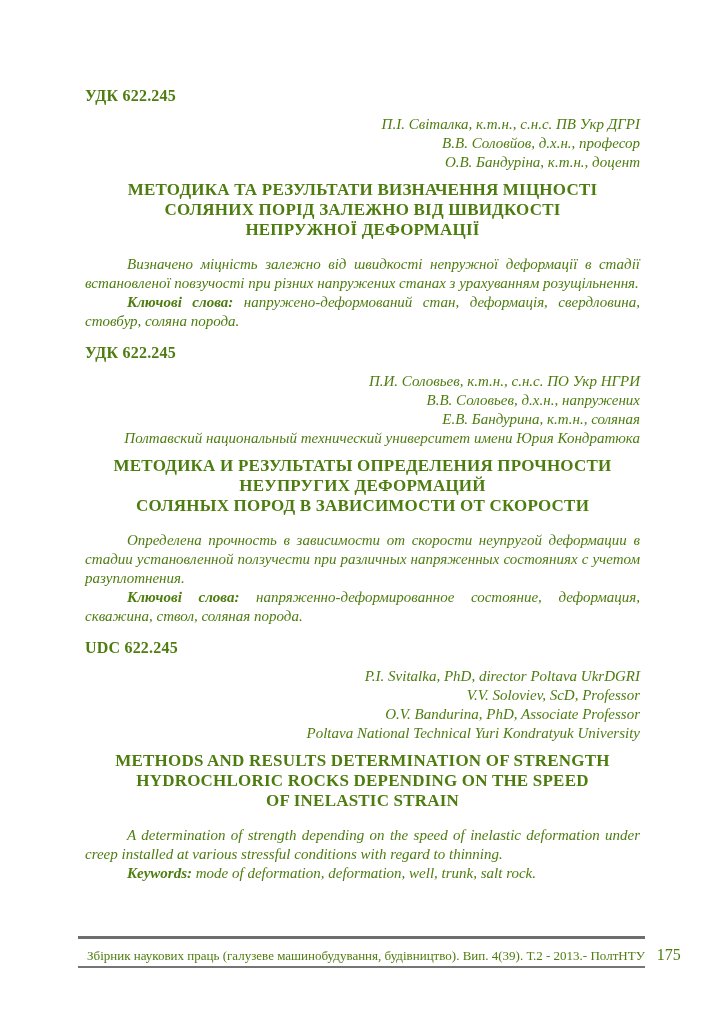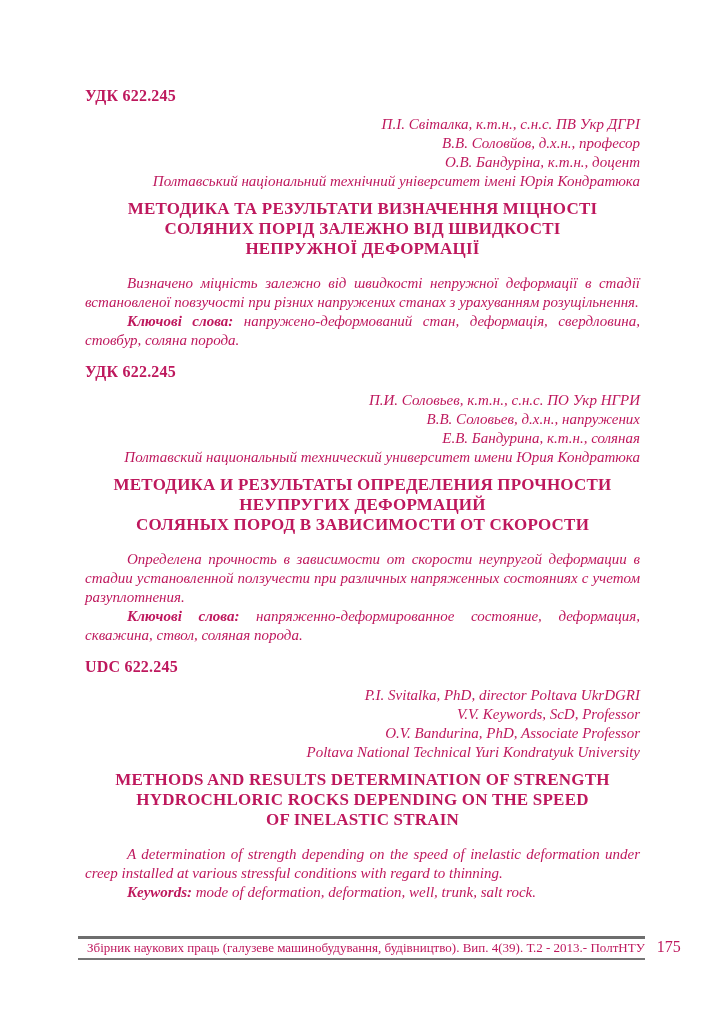--- a/index.html
+++ b/index.html
@@ -5,21 +5,21 @@
   html, body { margin: 0; padding: 0; background: #e8e8e8; }
   .page {
     position: relative;
     width: 724px;
     height: 1024px;
     margin: 0 auto;
     background: #ffffff;
     box-sizing: border-box;
     padding: 86px 84px 0 85px;
     font-family: "Liberation Serif", "DejaVu Serif", serif;
-    color: #be185d;
+    color: #4d7c0f;
     overflow: hidden;
   }
   .udc {
     font-weight: bold;
     font-size: 16px;
     line-height: 20px;
     letter-spacing: 0.2px;
   }
   section.lang-block { margin: 0; }
   section.lang-block + section.lang-block { margin-top: 12px; }
@@ -50,21 +50,21 @@
   .abstract { margin-top: 15px; }
   .kw-label { font-weight: bold; }
   .footer {
     position: absolute;
     top: 936px;
     left: 78px;
     width: 567px;
     box-sizing: border-box;
     border-top: 3px solid #6e6e6e;
     border-bottom: 2px solid #757575;
-    padding: 0 4px 3px 9px;
+    padding: 8px 4px 3px 9px;
     display: flex;
     justify-content: space-between;
     align-items: baseline;
   }
   .footer-text {
     font-size: 13px;
     line-height: 15px;
     white-space: nowrap;
   }
   .footer-page {
@@ -78,21 +78,20 @@
 <body>
 
 <div class="page">
 
   <section class="lang-block">
     <div class="udc">УДК 622.245</div>
     <div class="authors">
       <div class="author-line">П.І. Світалка, к.т.н., с.н.с. ПВ Укр ДГРІ</div>
       <div class="author-line">В.В. Соловйов, д.х.н., професор</div>
       <div class="author-line">О.В. Бандуріна, к.т.н., доцент</div>
-      <div class="author-line">Полтавський національний технічний університет імені Юрія Кондратюка</div>
     </div>
     <h1 class="title">
       <span class="title-line">МЕТОДИКА ТА РЕЗУЛЬТАТИ ВИЗНАЧЕННЯ МІЦНОСТІ</span>
       <span class="title-line">СОЛЯНИХ ПОРІД ЗАЛЕЖНО ВІД ШВИДКОСТІ</span>
       <span class="title-line">НЕПРУЖНОЇ ДЕФОРМАЦІЇ</span>
     </h1>
     <p class="abstract">Визначено міцність залежно від швидкості непружної деформації в стадії встановленої повзучості при різних напружених станах з урахуванням розущільнення.</p>
     <p class="keywords"><span class="kw-label">Ключові слова:</span><span> напружено-деформований стан, деформація, свердловина, стовбур, соляна порода.</span></p>
   </section>
 
@@ -110,21 +109,21 @@
       <span class="title-line">СОЛЯНЫХ ПОРОД В ЗАВИСИМОСТИ ОТ СКОРОСТИ</span>
     </h1>
     <p class="abstract">Определена прочность в зависимости от скорости неупругой деформации в стадии установленной ползучести при различных напряженных состояниях с учетом разуплотнения.</p>
     <p class="keywords"><span class="kw-label">Ключові слова:</span><span> напряженно-деформированное состояние, деформация, скважина, ствол, соляная порода.</span></p>
   </section>
 
   <section class="lang-block">
     <div class="udc">UDC 622.245</div>
     <div class="authors">
       <div class="author-line">P.I. Svitalka, PhD, director Poltava UkrDGRI</div>
-      <div class="author-line">V.V. Keywords, ScD, Professor</div>
+      <div class="author-line">V.V. Soloviev, ScD, Professor</div>
       <div class="author-line">O.V. Bandurina, PhD, Associate Professor</div>
       <div class="author-line">Poltava National Technical Yuri Kondratyuk University</div>
     </div>
     <h1 class="title">
       <span class="title-line">METHODS AND RESULTS DETERMINATION OF STRENGTH</span>
       <span class="title-line">HYDROCHLORIC ROCKS DEPENDING ON THE SPEED</span>
       <span class="title-line">OF INELASTIC STRAIN</span>
     </h1>
     <p class="abstract">A determination of strength depending on the speed of inelastic deformation under creep installed at various stressful conditions with regard to thinning.</p>
     <p class="keywords"><span class="kw-label">Keywords:</span><span> mode of deformation, deformation, well, trunk, salt rock.</span></p>

